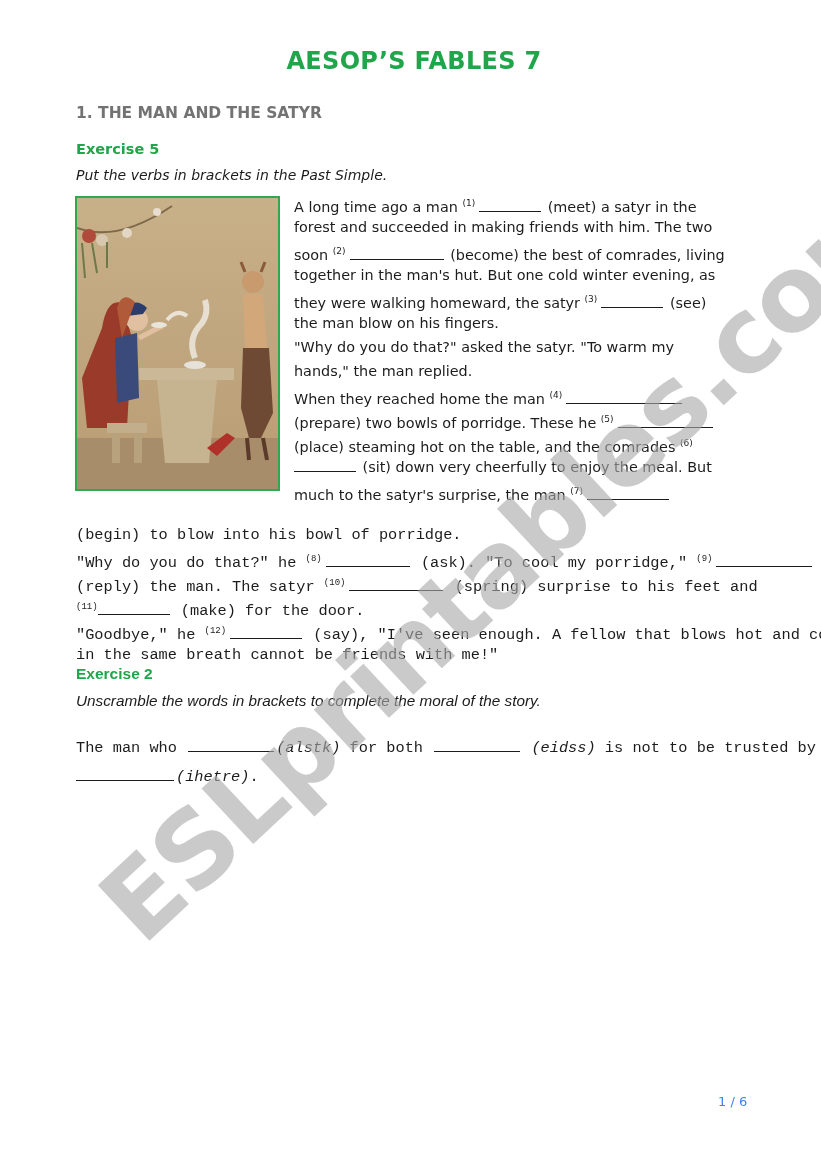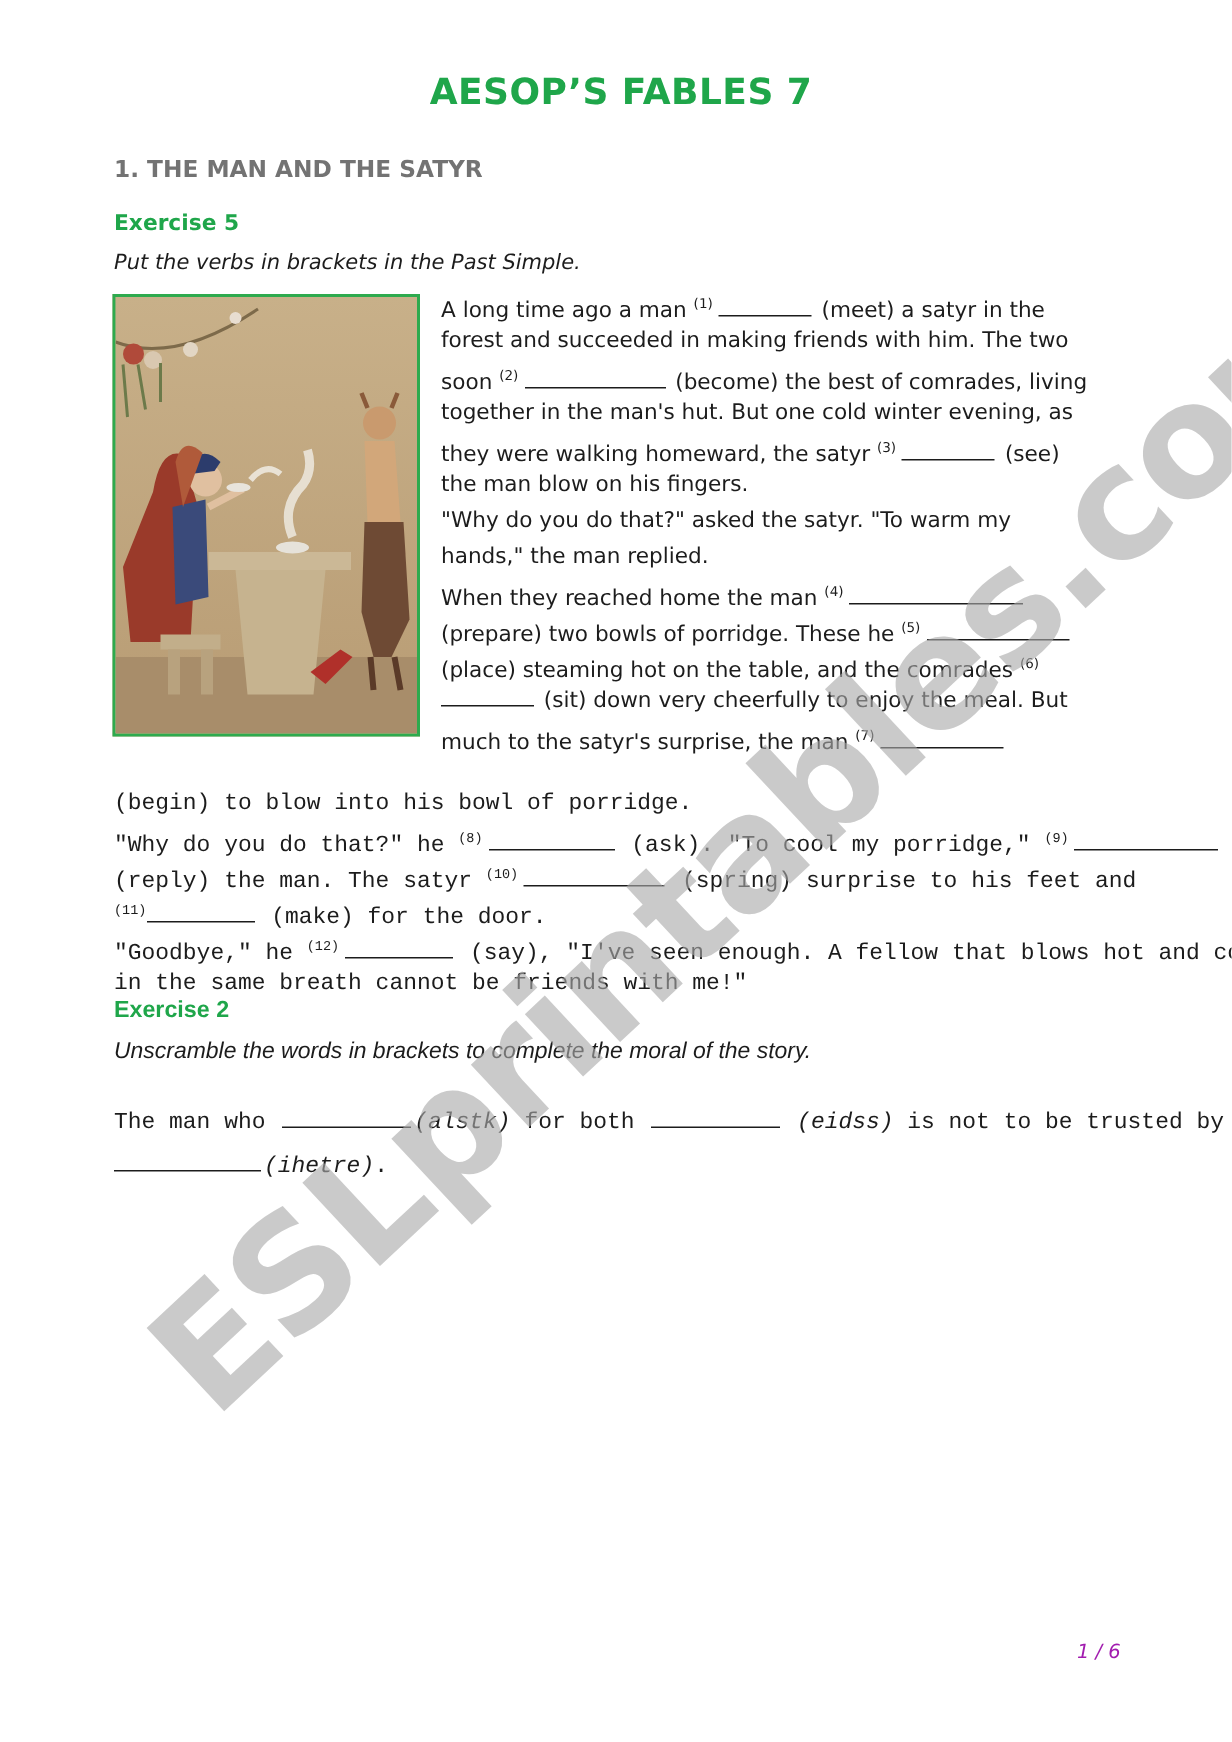--- a/index.html
+++ b/index.html
@@ -12,21 +12,21 @@
     .ex-head { position: absolute; left: 76px; font-size: 14.5px; font-weight: bold; color: #1fa64a; }
     .instr { position: absolute; left: 76px; font-size: 14px; font-style: italic; color: #1c1c1c; }
     .line { position: absolute; font-size: 14.4px; line-height: 24px; white-space: nowrap; color: #1c1c1c; }
     .narrow { font-family: Liberation Mono, monospace; font-size: 15.3px; margin-top: 20px; }
     sup { font-size: 9px; vertical-align: 6px; margin-right: 2px; }
     .blank { display: inline-block; border-bottom: 1.3px solid #1c1c1c; height: 14px; vertical-align: baseline; margin: 0 2px; }
     .blank.thin { border-bottom-width: 1px; }
     .it { font-style: italic; text-align: right; }
     .picture { position: absolute; left: 75px; top: 196px; width: 205px; height: 295px;
                border: 2px solid #2eaa4e; box-sizing: border-box; overflow: hidden; background: #c9b08a; }
-    .pagenum { position: absolute; left: 718px; top: 1094px; font-size: 13px; font-style: italic; color: #a21caf; }
+    .pagenum { position: absolute; left: 718px; top: 1094px; font-size: 13px; color: #3b82f6; }
     .watermark { position: absolute; left: 50px; top: 520px; font-family: "DejaVu Sans", sans-serif;
                  font-weight: bold; font-size: 104px; color: rgba(170,170,170,0.62);
                  transform: rotate(-43deg); transform-origin: left center; white-space: nowrap;
                  letter-spacing: -2px; pointer-events: none; }
   </style>
 </head>
 <body>
 
 <div class="page">
 

